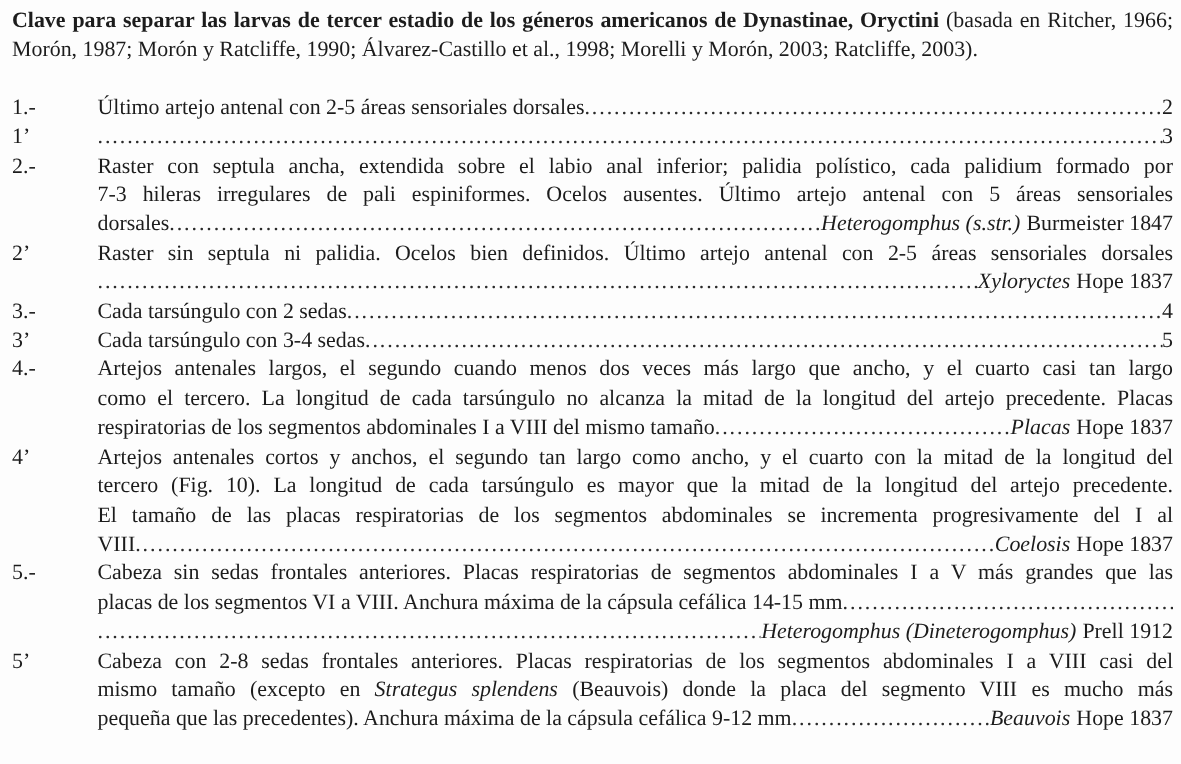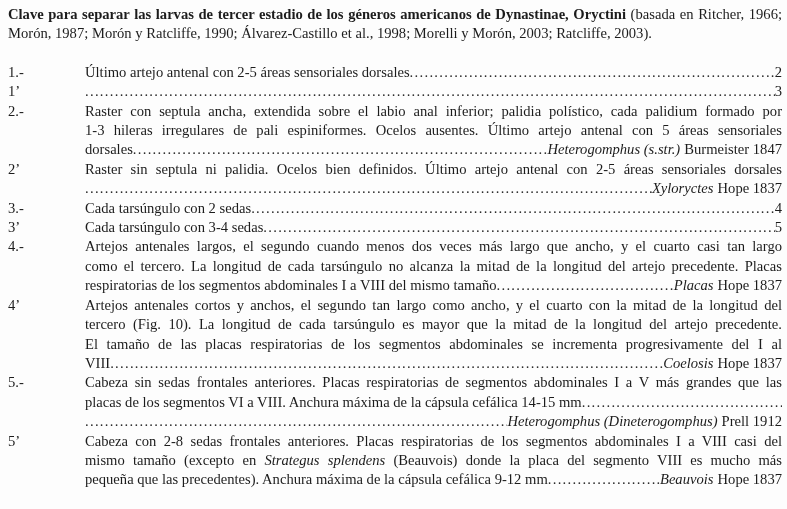--- a/index.html
+++ b/index.html
@@ -25,21 +25,21 @@
 
   .entry { display: flex; align-items: flex-start; }
   .label {
     flex: 0 0 57px;
     width: 57px;
     line-height: 19.4px;
     white-space: nowrap;
   }
   .lines { flex: 1 1 auto; min-width: 0; }
 
-  .line { line-height: 19.4px; margin-left: 20px; }
+  .line { line-height: 19.4px; }
 
   .just {
     text-align: justify;
     text-align-last: justify;
     -moz-text-align-last: justify;
   }
 
   .leader-line {
     display: flex;
     align-items: baseline;
@@ -85,21 +85,21 @@
           <span class="dots">................................................................................................................................................................................................................................................................................................................................................................................................................</span>
           <span class="num">3</span>
         </div>
       </div>
     </div>
 
     <div class="entry">
       <span class="label">2.-</span>
       <div class="lines">
         <div class="line just">Raster con septula ancha, extendida sobre el labio anal inferior; palidia polístico, cada palidium formado por</div>
-        <div class="line just">1-3 hileras irregulares de pali espiniformes. Ocelos ausentes. Último artejo antenal con 5 áreas sensoriales</div>
+        <div class="line just">7-3 hileras irregulares de pali espiniformes. Ocelos ausentes. Último artejo antenal con 5 áreas sensoriales</div>
         <div class="line leader-line">
           <span class="t">dorsales</span>
           <span class="dots">................................................................................................................................................................................................................................................................................................................................................................................................................</span>
           <i class="taxon">Heterogomphus (s.str.)</i>
           <span class="auth">Burmeister 1847</span>
         </div>
       </div>
     </div>
 
     <div class="entry">

